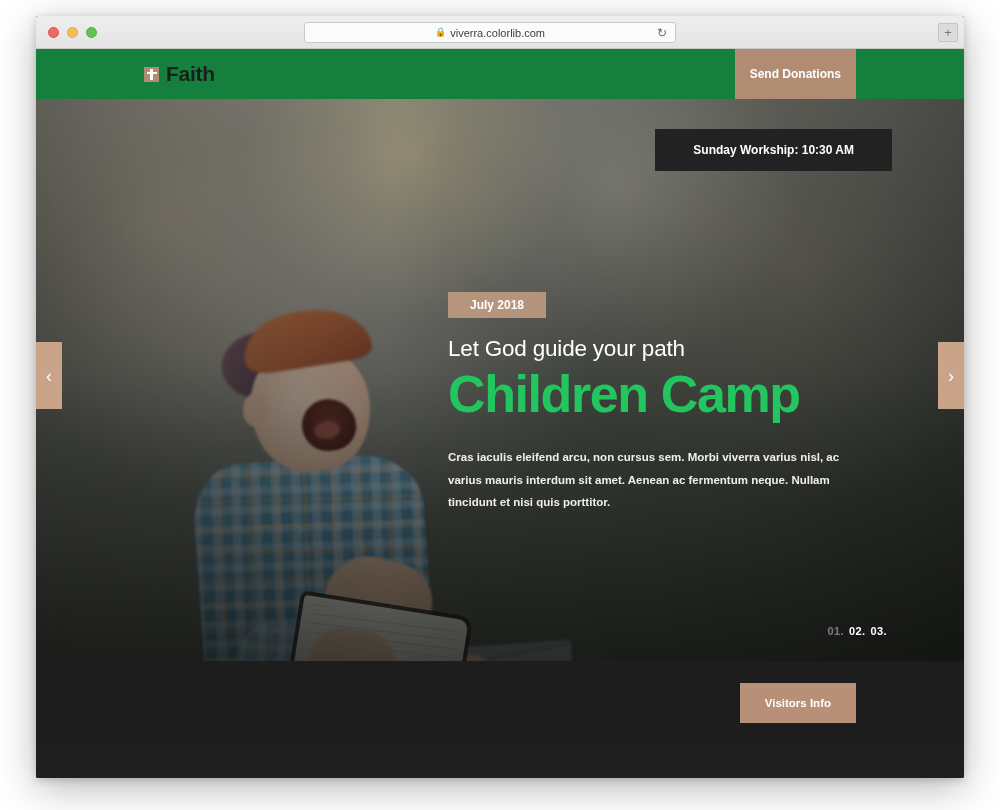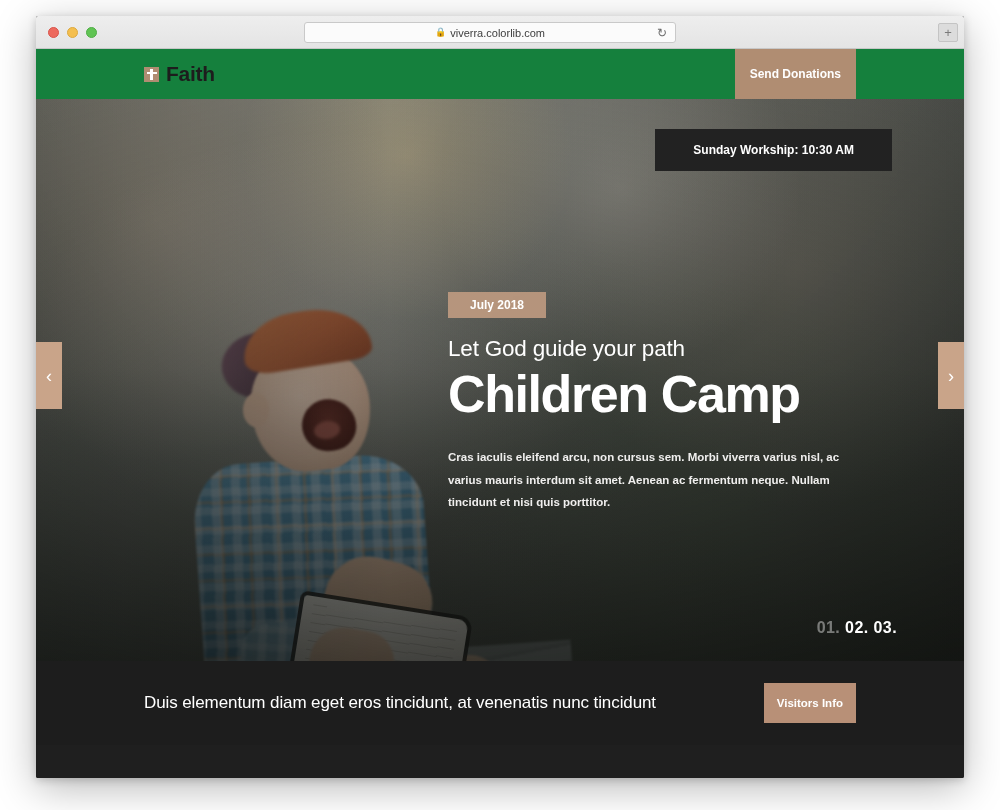--- a/index.html
+++ b/index.html
@@ -423,40 +423,40 @@
   .hero-sub {
     font-size: 22.5px;
     font-weight: normal;
     color: #ffffff;
     letter-spacing: -0.2px;
     margin-bottom: 4px;
   }
   .hero-title {
     font-size: 52px;
     font-weight: bold;
-    color: #ffffff;
+    color: #22c55e;
     letter-spacing: -1.4px;
     line-height: 1.08;
     margin-bottom: 18px;
   }
   .hero-para {
     font-size: 11.5px;
     font-weight: bold;
     color: #f0efee;
     line-height: 1.95;
     width: 400px;
     margin-top: 24px;
   }
 
   
   .slide-counter {
     position: absolute;
-    right: 62px;
+    right: 72px;
     bottom: 24px;
-    font-size: 16px;
+    font-size: 11px;
     font-weight: bold;
     letter-spacing: .4px;
   }
   .slide-counter .idx { color: rgba(255,255,255,0.42); margin-right: 5px; }
   .slide-counter .idx.active { color: #ffffff; }
 
   
   .cta-bar {
     position: relative;
     height: 84px;
@@ -470,21 +470,21 @@
     color: #ffffff;
     letter-spacing: -0.1px;
   }
   .cta-btn {
     position: absolute;
     right: 108px;
     background: #b89077;
     color: #ffffff;
     font-size: 11.5px;
     font-weight: bold;
-    padding: 14px 13px;
+    padding: 14px 25px;
     white-space: nowrap;
   }
 </style>
 </head>
 <body>
 
 <div class="browser-window">
 
   <div class="chrome-bar">
     <div class="traffic-lights">
@@ -543,18 +543,17 @@
         <div class="hero-title">Children Camp</div>
         <div class="hero-para">Cras iaculis eleifend arcu, non cursus sem. Morbi viverra varius nisl, ac varius mauris interdum sit amet. Aenean ac fermentum neque. Nullam tincidunt et nisi quis porttitor.</div>
       </div>
 
       <div class="slide-counter">
         <span class="idx">01.</span><span class="idx active">02.</span><span class="idx active">03.</span>
       </div>
     </div>
 
     <div class="cta-bar">
-      <div class="cta-text">Duis elementum diam eget eros tincidunt, at venenatis nunc tincidunt</div>
       <div class="cta-btn">Visitors Info</div>
     </div>
 
   </div>
 </div>
 
 </body></html>

